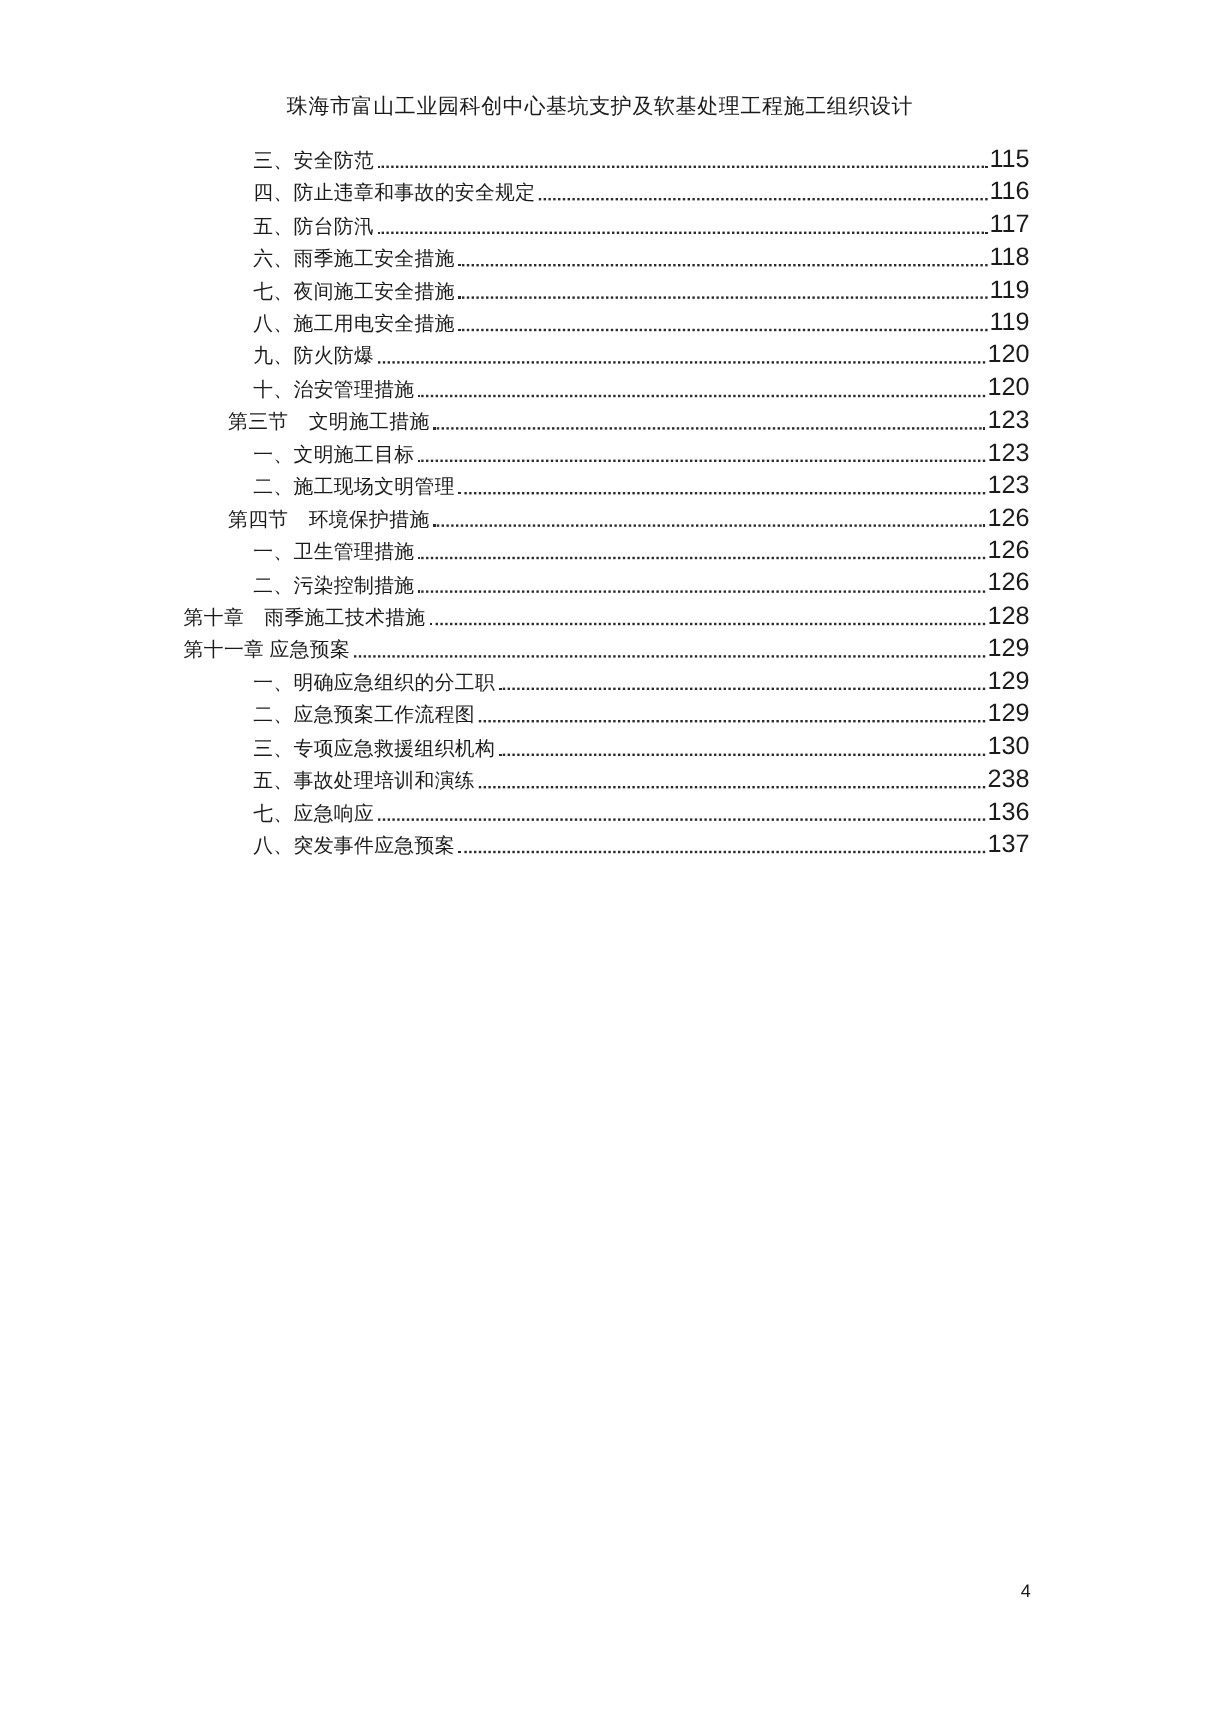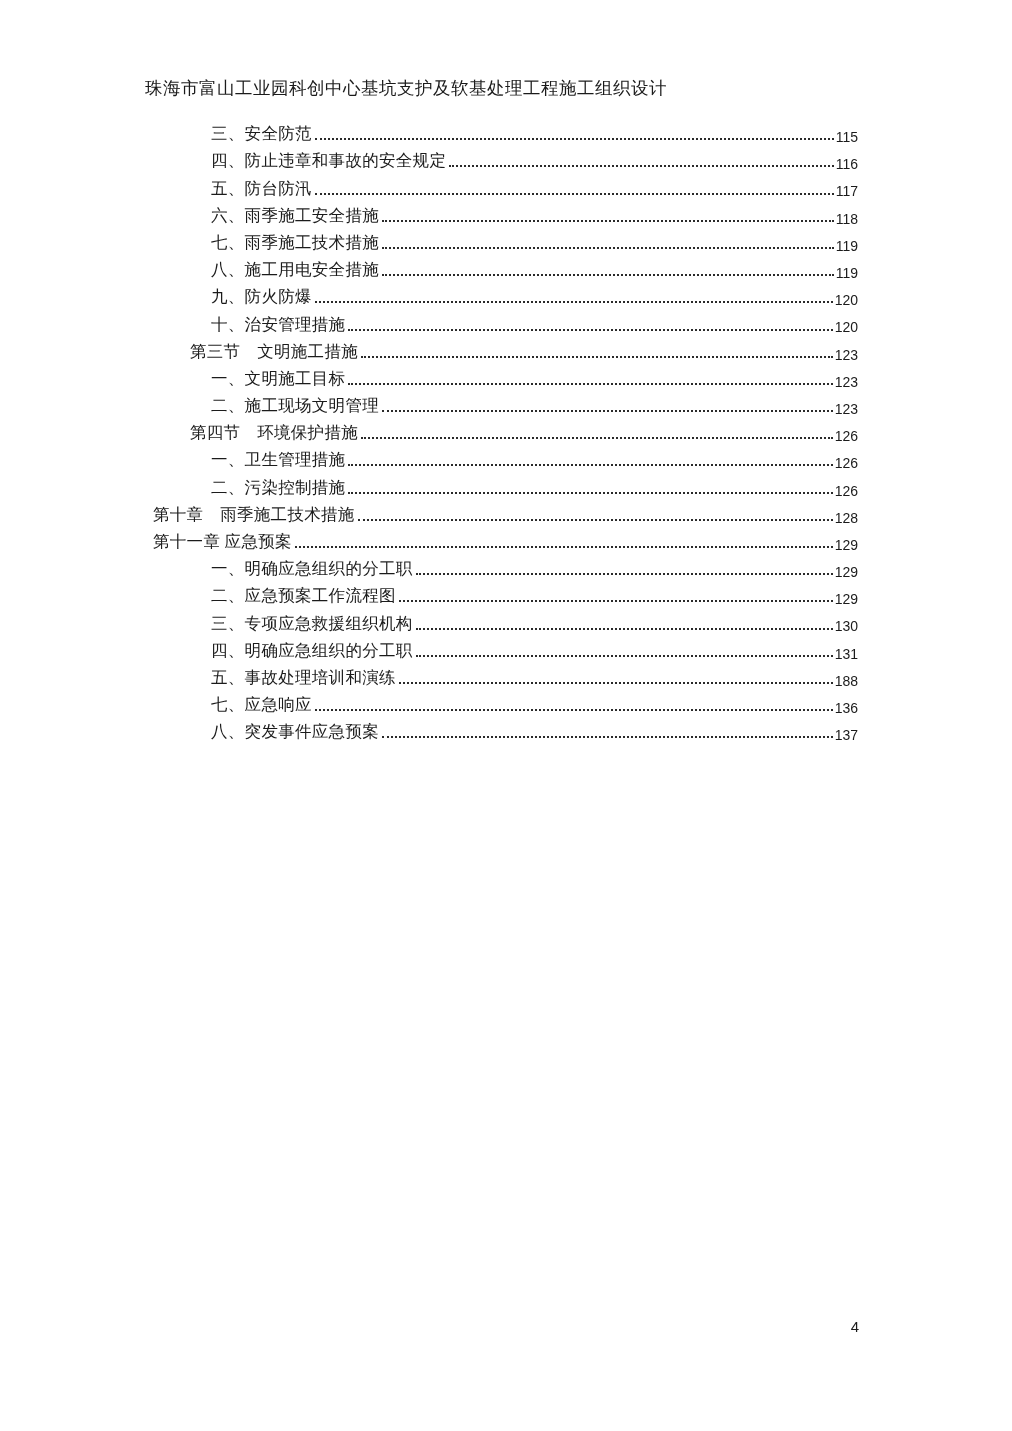--- a/index.html
+++ b/index.html
@@ -12,21 +12,21 @@
     font-family: "Liberation Serif", "DejaVu Serif", serif;
     color: #1b1b1b;
     overflow: hidden;
   }
   .header {
     position: absolute;
     left: 145px;
     top: 76px;
     width: 710px;
     display: flex;
-    justify-content: flex-start;
+    justify-content: center;
     align-items: baseline;
     font-size: 17.5px;
     letter-spacing: 0.5px;
     white-space: nowrap;
   }
   .toc {
     position: absolute;
     left: 153px;
     top: 121px;
     width: 705px;
@@ -48,21 +48,21 @@
   .toc-leader {
     flex: 1 1 auto;
     min-width: 10px;
     border-bottom: 2px dotted #2a2a2a;
     margin: 0 2px 5px 3px;
     height: 0;
     align-self: flex-end;
   }
   .toc-page {
     font-family: "Liberation Sans", "DejaVu Sans", sans-serif;
-    font-size: 14px;
+    font-size: 21px;
     white-space: nowrap;
     line-height: 1.15;
   }
   .footer-page-number {
     position: absolute;
     top: 1318px;
     right: 153px;
     font-size: 15px;
     font-family: "Liberation Sans", "DejaVu Sans", sans-serif;
     color: #1b1b1b;
@@ -93,21 +93,21 @@
     <span class="toc-label">五、防台防汛</span>
     <span class="toc-leader"></span>
     <span class="toc-page">117</span>
   </div>
       <div class="toc-row level-2">
     <span class="toc-label">六、雨季施工安全措施</span>
     <span class="toc-leader"></span>
     <span class="toc-page">118</span>
   </div>
       <div class="toc-row level-2">
-    <span class="toc-label">七、雨季施工技术措施</span>
+    <span class="toc-label">七、夜间施工安全措施</span>
     <span class="toc-leader"></span>
     <span class="toc-page">119</span>
   </div>
       <div class="toc-row level-2">
     <span class="toc-label">八、施工用电安全措施</span>
     <span class="toc-leader"></span>
     <span class="toc-page">119</span>
   </div>
       <div class="toc-row level-2">
     <span class="toc-label">九、防火防爆</span>
@@ -168,28 +168,23 @@
     <span class="toc-label">二、应急预案工作流程图</span>
     <span class="toc-leader"></span>
     <span class="toc-page">129</span>
   </div>
       <div class="toc-row level-2">
     <span class="toc-label">三、专项应急救援组织机构</span>
     <span class="toc-leader"></span>
     <span class="toc-page">130</span>
   </div>
       <div class="toc-row level-2">
-    <span class="toc-label">四、明确应急组织的分工职</span>
-    <span class="toc-leader"></span>
-    <span class="toc-page">131</span>
-  </div>
-      <div class="toc-row level-2">
     <span class="toc-label">五、事故处理培训和演练</span>
     <span class="toc-leader"></span>
-    <span class="toc-page">188</span>
+    <span class="toc-page">238</span>
   </div>
       <div class="toc-row level-2">
     <span class="toc-label">七、应急响应</span>
     <span class="toc-leader"></span>
     <span class="toc-page">136</span>
   </div>
       <div class="toc-row level-2">
     <span class="toc-label">八、突发事件应急预案</span>
     <span class="toc-leader"></span>
     <span class="toc-page">137</span>

